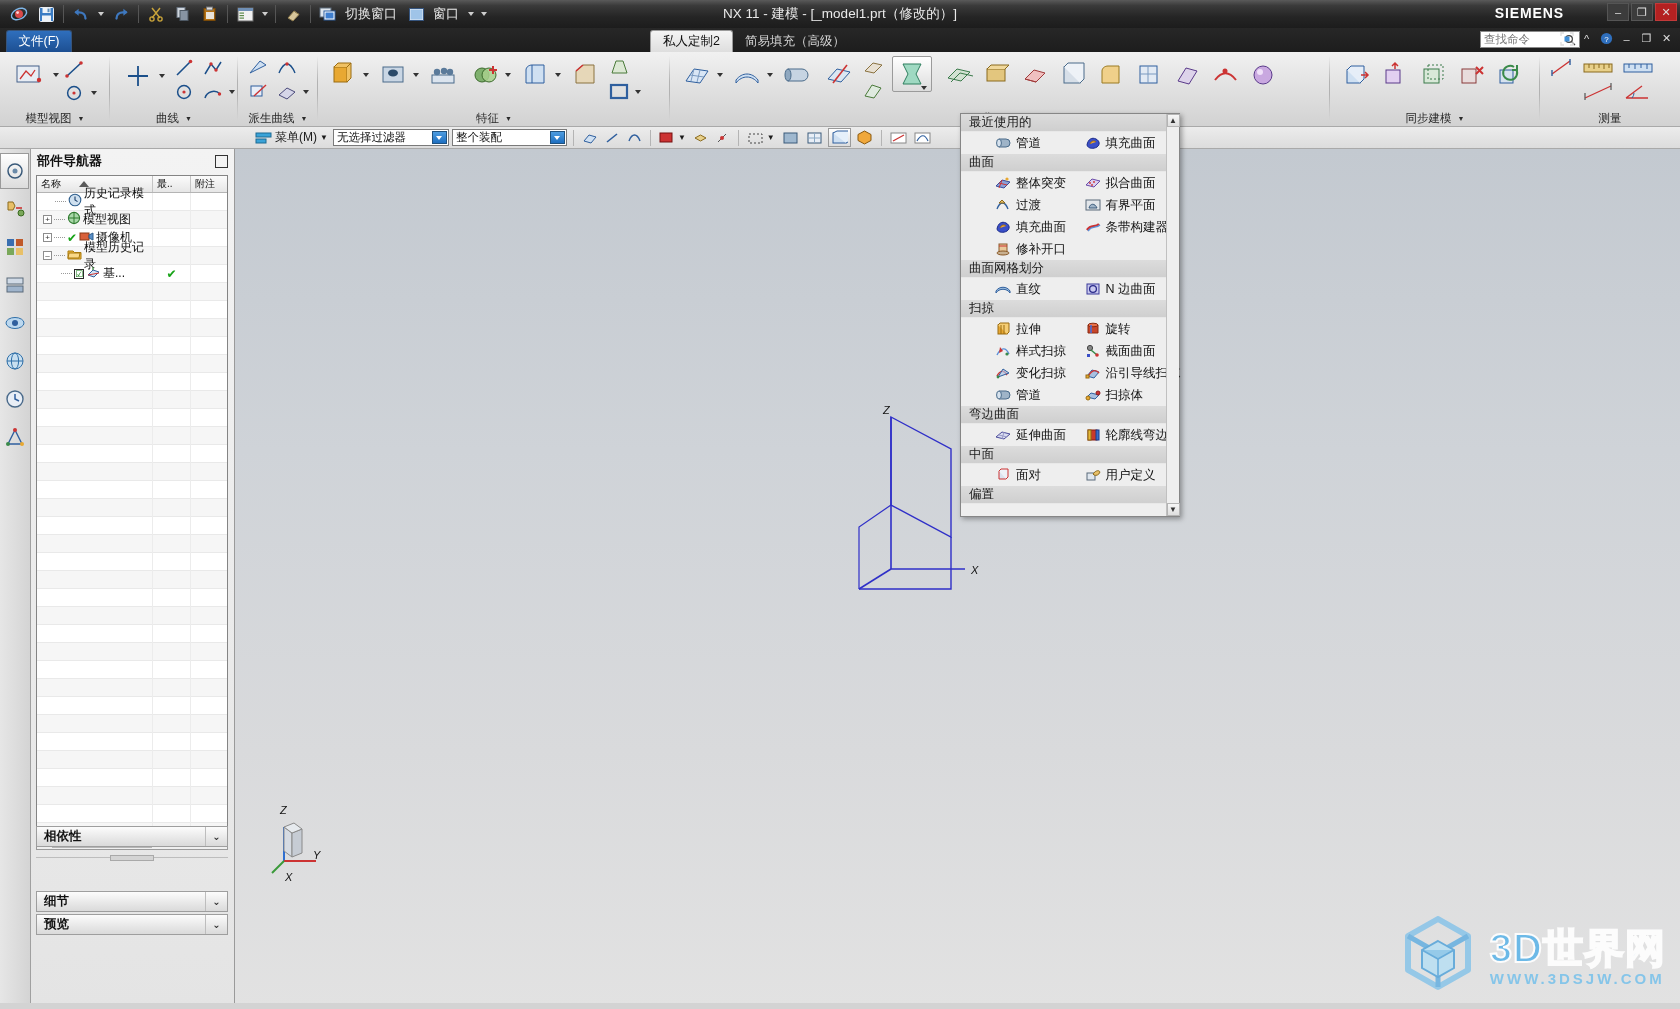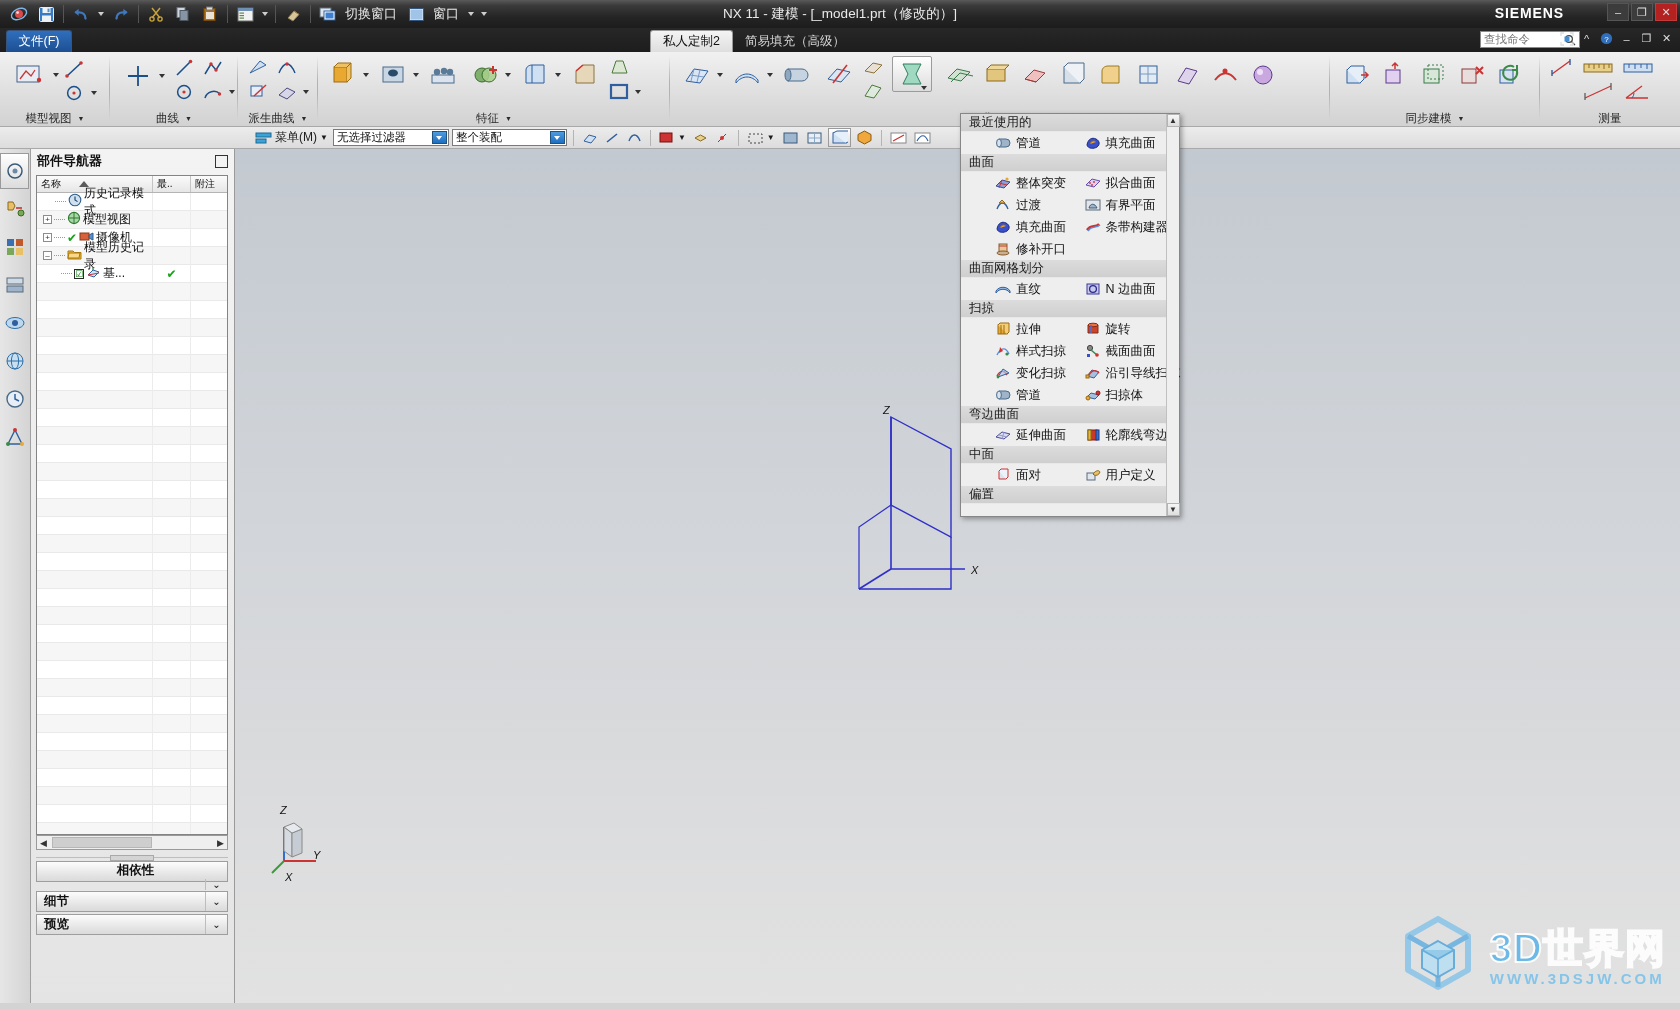--- a/index.html
+++ b/index.html
@@ -1121,21 +1121,21 @@
       <div class="hs-arrow">◀</div>
       <div class="hs-thumb"></div>
       <div style="flex:1"></div>
       <div class="hs-arrow">▶</div>
     </div>
 
     <div class="splitter">
       <div class="grip"></div>
     </div>
 
-    <div class="acc" style="top:712px;flex-direction:column;">
+    <div class="acc" style="top:677px;">
       <span>相依性</span>
       <span class="chev">⌄</span>
     </div>
     <div class="acc" style="top:742px;">
       <span>细节</span>
       <span class="chev">⌄</span>
     </div>
     <div class="acc" style="top:765px;">
       <span>预览</span>
       <span class="chev">⌄</span>

